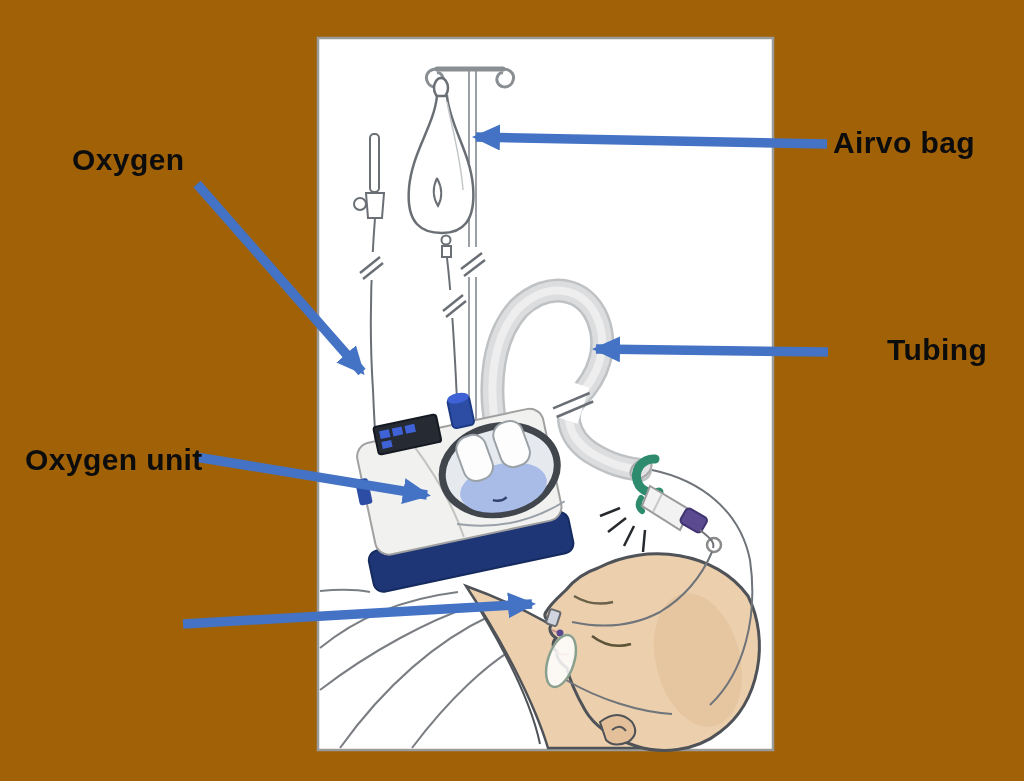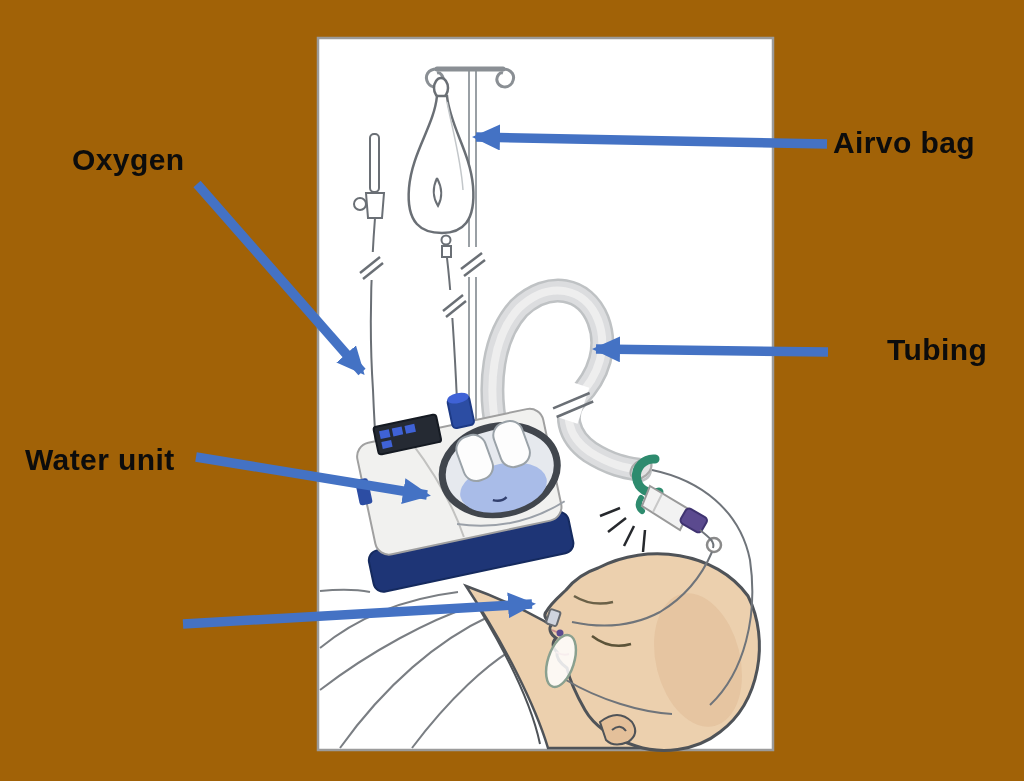--- a/index.html
+++ b/index.html
@@ -167,15 +167,15 @@
       <line class="arrow-shaft" x1="196" y1="457" x2="427" y2="495" marker-end="url(#ah)"></line>
     </g>
     <g>
       <line class="arrow-shaft" x1="183" y1="624" x2="532" y2="604" marker-end="url(#ah)"></line>
     </g>
   </svg>
 
   <div class="label label-oxygen">Oxygen</div>
   <div class="label label-waterbag">Airvo bag</div>
   <div class="label label-tubing">Tubing</div>
-  <div class="label label-airvo">Water unit</div>
+  <div class="label label-airvo">Oxygen unit</div>
 
 </div>
 
 </body></html>

